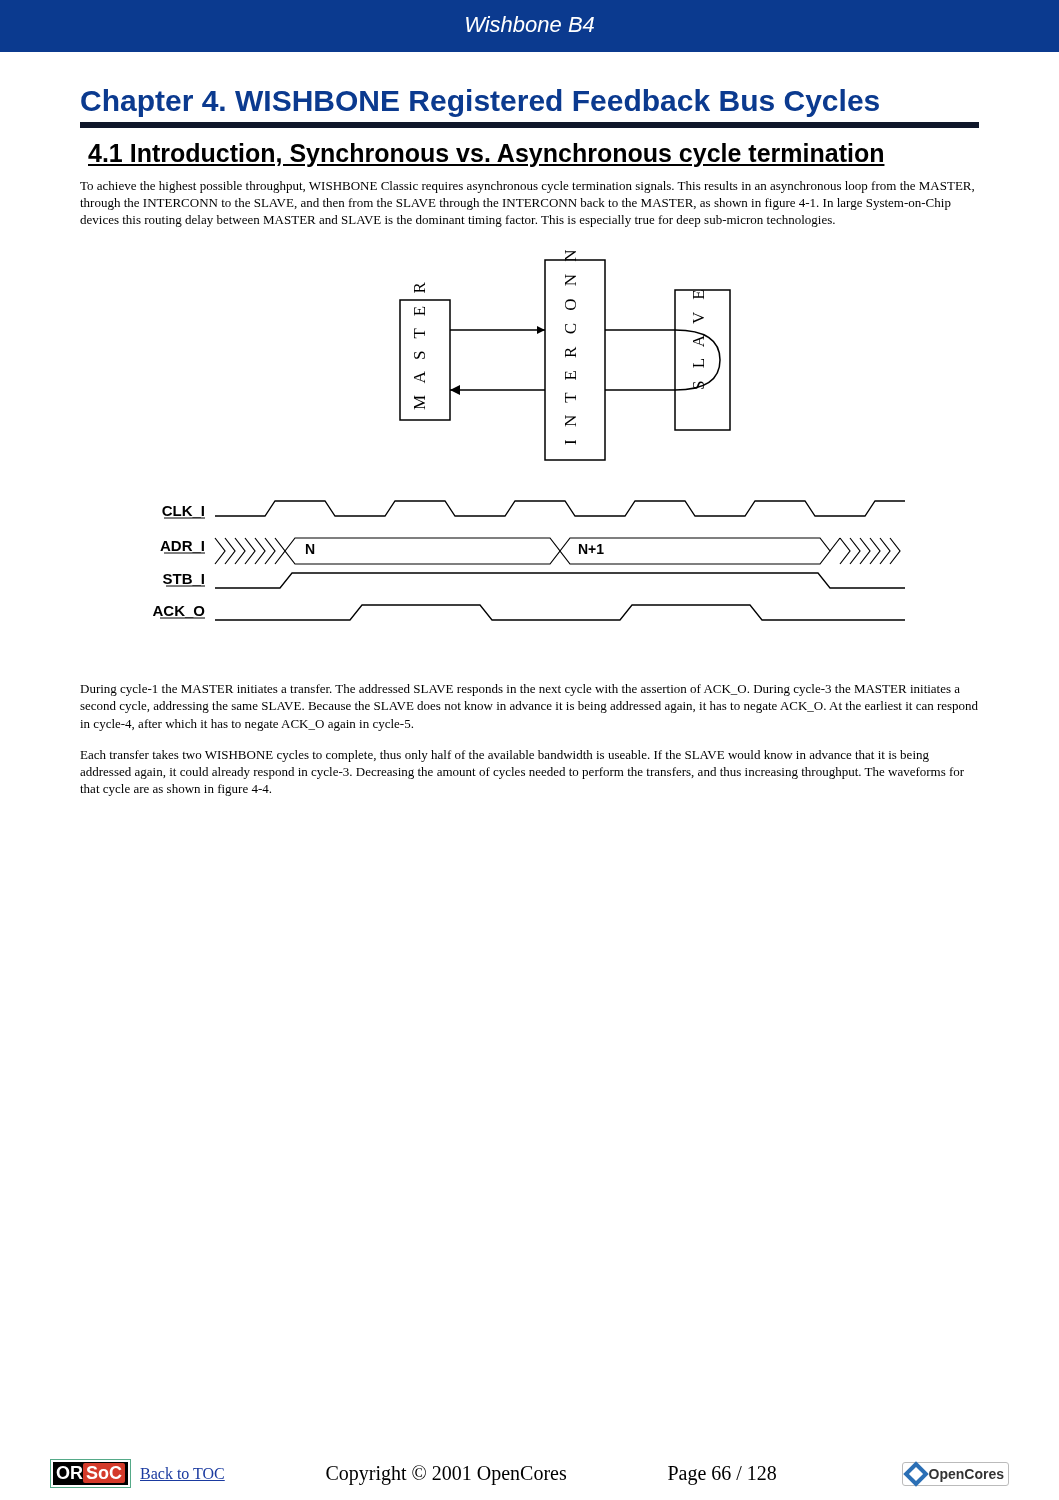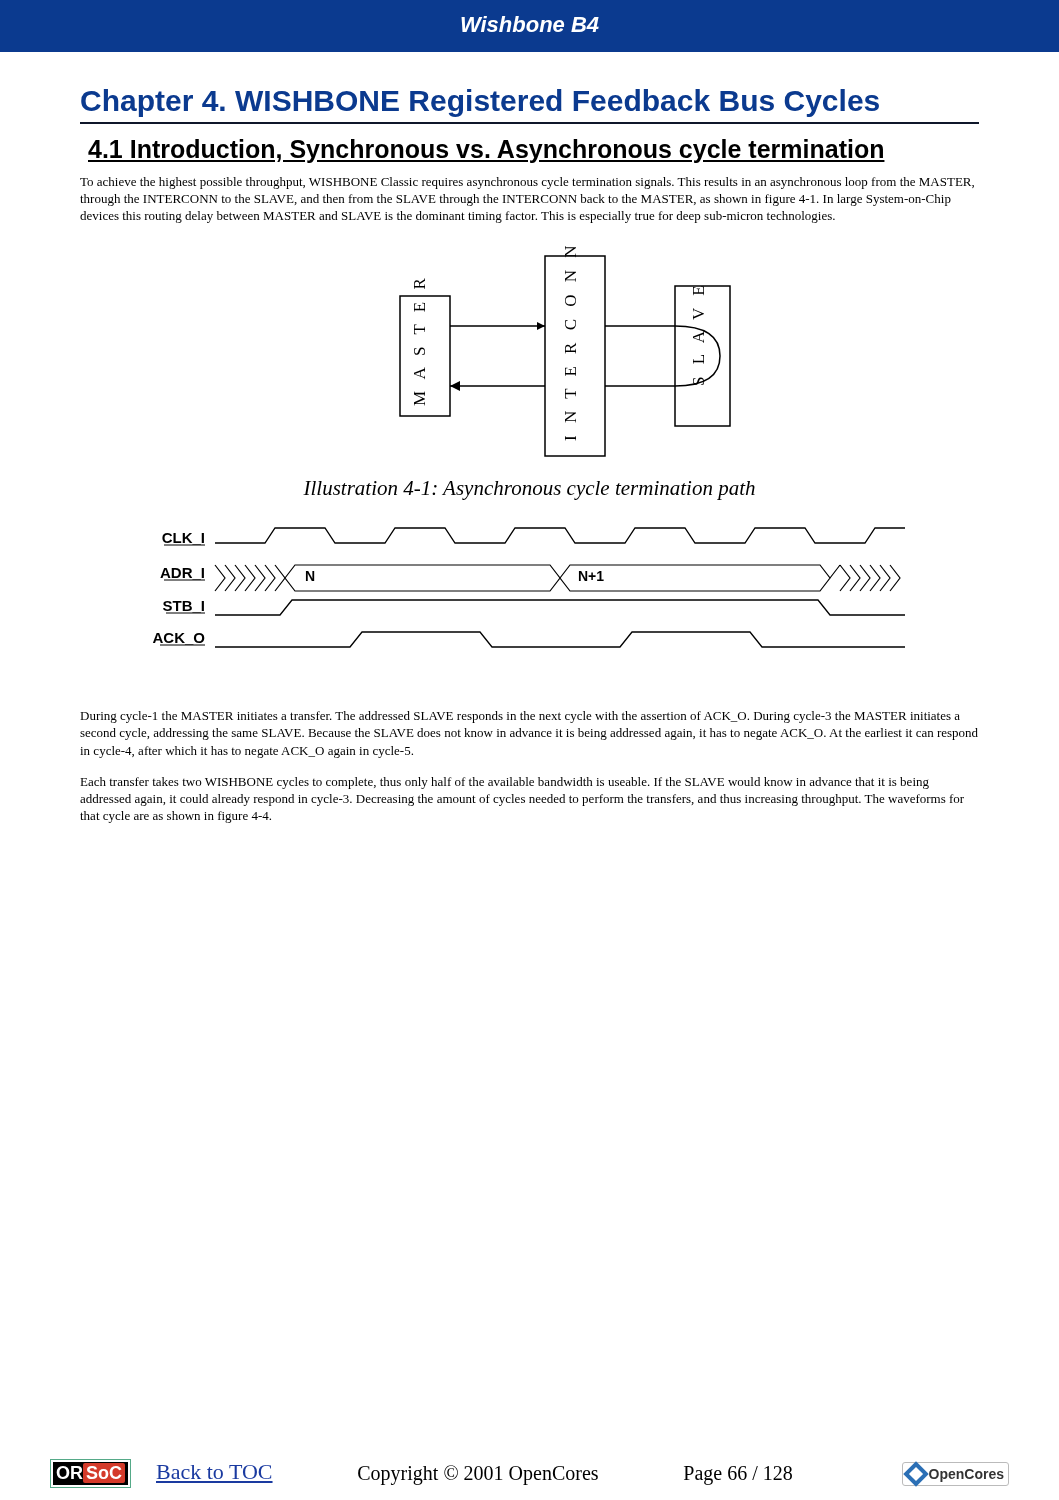--- a/index.html
+++ b/index.html
@@ -1,30 +1,30 @@
 <!DOCTYPE html>
 <html><head>
 <meta charset="utf-8">
 <style>
   html,body{margin:0;padding:0;background:#fff;font-family:Georgia,'Times New Roman',serif;color:#000;}
   .page{width:1059px;height:1500px;position:relative;margin:0 auto;background:#fff;}
-  .header-bar{background:#0b3a8f;color:#fff;text-align:center;font-style:italic;font-weight:bold;font-family:Verdana,Geneva,sans-serif;font-size:22px;padding:12px 0 14px;}
+  .header-bar{background:#0b3a8f;color:#fff;text-align:center;font-style:italic;font-weight:normal;font-family:Verdana,Geneva,sans-serif;font-size:22px;padding:12px 0 14px;}
   .content{padding:30px 80px 0 80px;}
-  .chapter-title{color:#0b3a8f;font-family:Verdana,Geneva,sans-serif;font-weight:bold;font-size:30px;line-height:1.25;border-bottom:2px solid #0f172a;padding-bottom:2px;margin:0 0 10px 0;}
+  .chapter-title{color:#0b3a8f;font-family:Verdana,Geneva,sans-serif;font-weight:bold;font-size:30px;line-height:1.25;border-bottom:6px solid #0f172a;padding-bottom:2px;margin:0 0 10px 0;}
   .section-title{font-family:Verdana,Geneva,sans-serif;font-weight:bold;font-size:25px;line-height:1.25;margin:6px 0 8px 0;padding-left:8px;text-decoration:underline;}
   p.body{font-size:13px;line-height:1.32;margin:0 0 14px 0;}
   .fig-wrap{text-align:center;margin:22px 0 10px 0;}
   .fig-caption{font-style:italic;font-size:21px;text-align:center;margin-top:6px;}
   .timing-labels{font-family:Arial,Helvetica,sans-serif;font-weight:bold;font-size:15px;}
   .footer{position:absolute;left:0;right:0;bottom:12px;padding:0 50px;}
   .footer-line{display:flex;align-items:center;justify-content:space-between;font-size:20px;}
   .orsoc-badge{display:inline-block;border:1px solid #5a8;background:#fff;padding:0;}
   .orsoc-inner{display:inline-block;background:#000000;color:#fff;font-family:Arial,Helvetica,sans-serif;font-weight:bold;font-size:18px;padding:1px 3px;margin:2px;}
   .orsoc-inner .soc{background:#d43a2a;padding:0 3px;border-radius:2px;}
-  .toc-link{color:#1a3aa0;text-decoration:underline;font-size:22px;margin-left:20px;}
+  .toc-link{color:#1a3aa0;text-decoration:underline;font-size:16px;margin-left:4px;}
   .oc-badge{display:inline-flex;align-items:center;gap:4px;border:1px solid #bbb;border-radius:3px;padding:2px 4px;font-family:Arial,Helvetica,sans-serif;font-weight:bold;font-size:14px;color:#333;margin-left:24px;}
   .oc-diamond{width:18px;height:18px;background:#2b6fb5;transform:rotate(45deg);display:inline-block;position:relative;}
   .oc-diamond::after{content:"";position:absolute;inset:4px;background:#fff;}
   .block-diagram{display:inline-block;}
 </style>
 </head>
 <body>
 
 <div class="page">
   <div class="header-bar">
@@ -54,21 +54,20 @@
         <line x1="180" y1="80" x2="275" y2="80" stroke="#000" stroke-width="1.5"></line>
         <polygon points="275,80 267,76 267,84" fill="#000"></polygon>
         <line x1="335" y1="80" x2="405" y2="80" stroke="#000" stroke-width="1.5"></line>
 
         <path d="M405,80 Q450,80 450,110 Q450,140 405,140" fill="none" stroke="#000" stroke-width="1.5"></path>
 
         <line x1="405" y1="140" x2="335" y2="140" stroke="#000" stroke-width="1.5"></line>
         <line x1="275" y1="140" x2="180" y2="140" stroke="#000" stroke-width="1.5"></line>
         <polygon points="180,140 190,135 190,145" fill="#000"></polygon>
       </svg>
-      <div class="fig-caption">Illustration 4-1: Asynchronous cycle termination path</div>
     </div>
 
 
     <div class="fig-wrap">
       <svg width="760" height="140" viewBox="0 0 760 140">
         <g class="timing-labels">
           <text x="55" y="20" text-anchor="end">CLK_I</text>
           <text x="55" y="55" text-anchor="end">ADR_I</text>
           <text x="55" y="88" text-anchor="end">STB_I</text>
           <text x="55" y="120" text-anchor="end">ACK_O</text>

